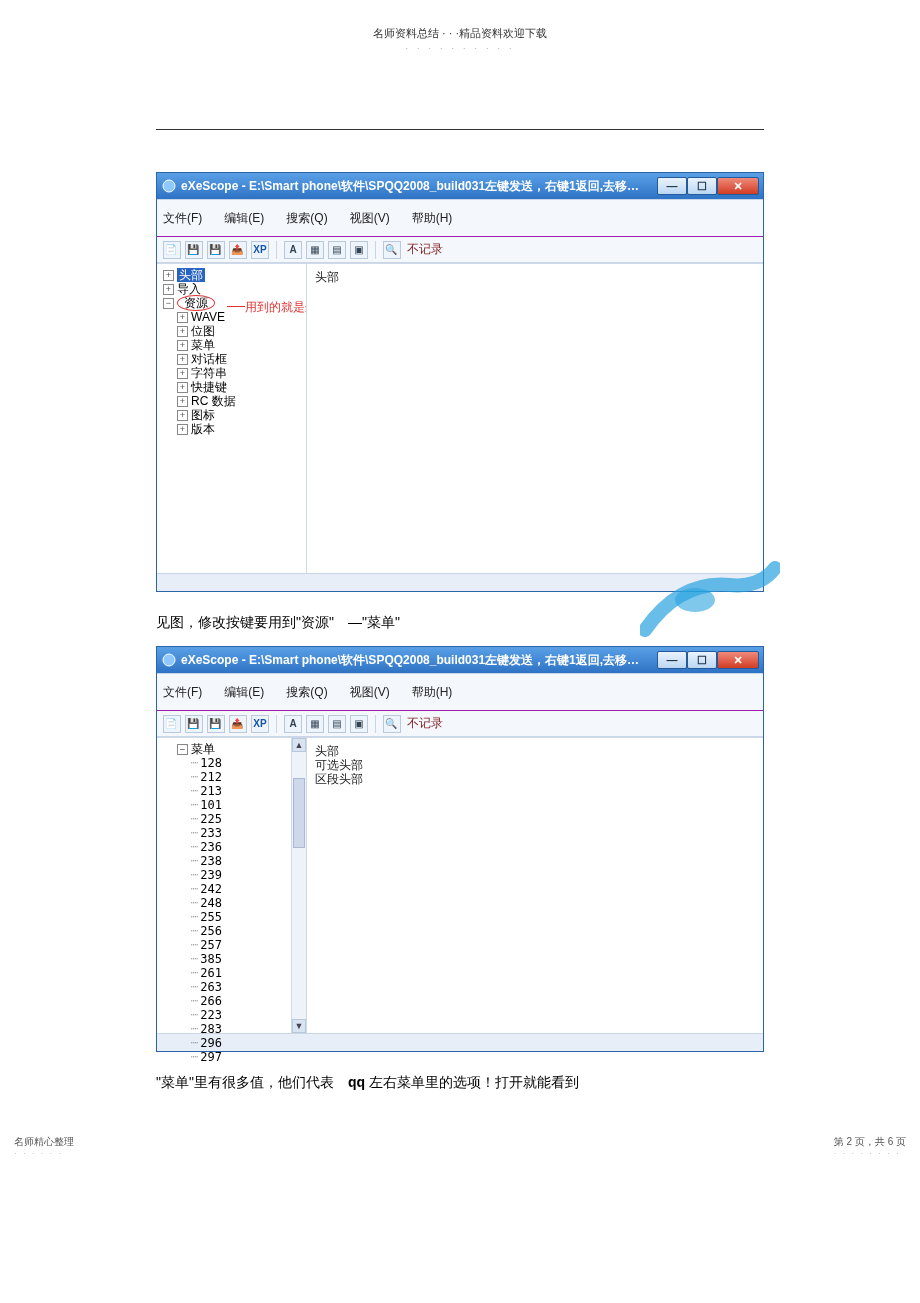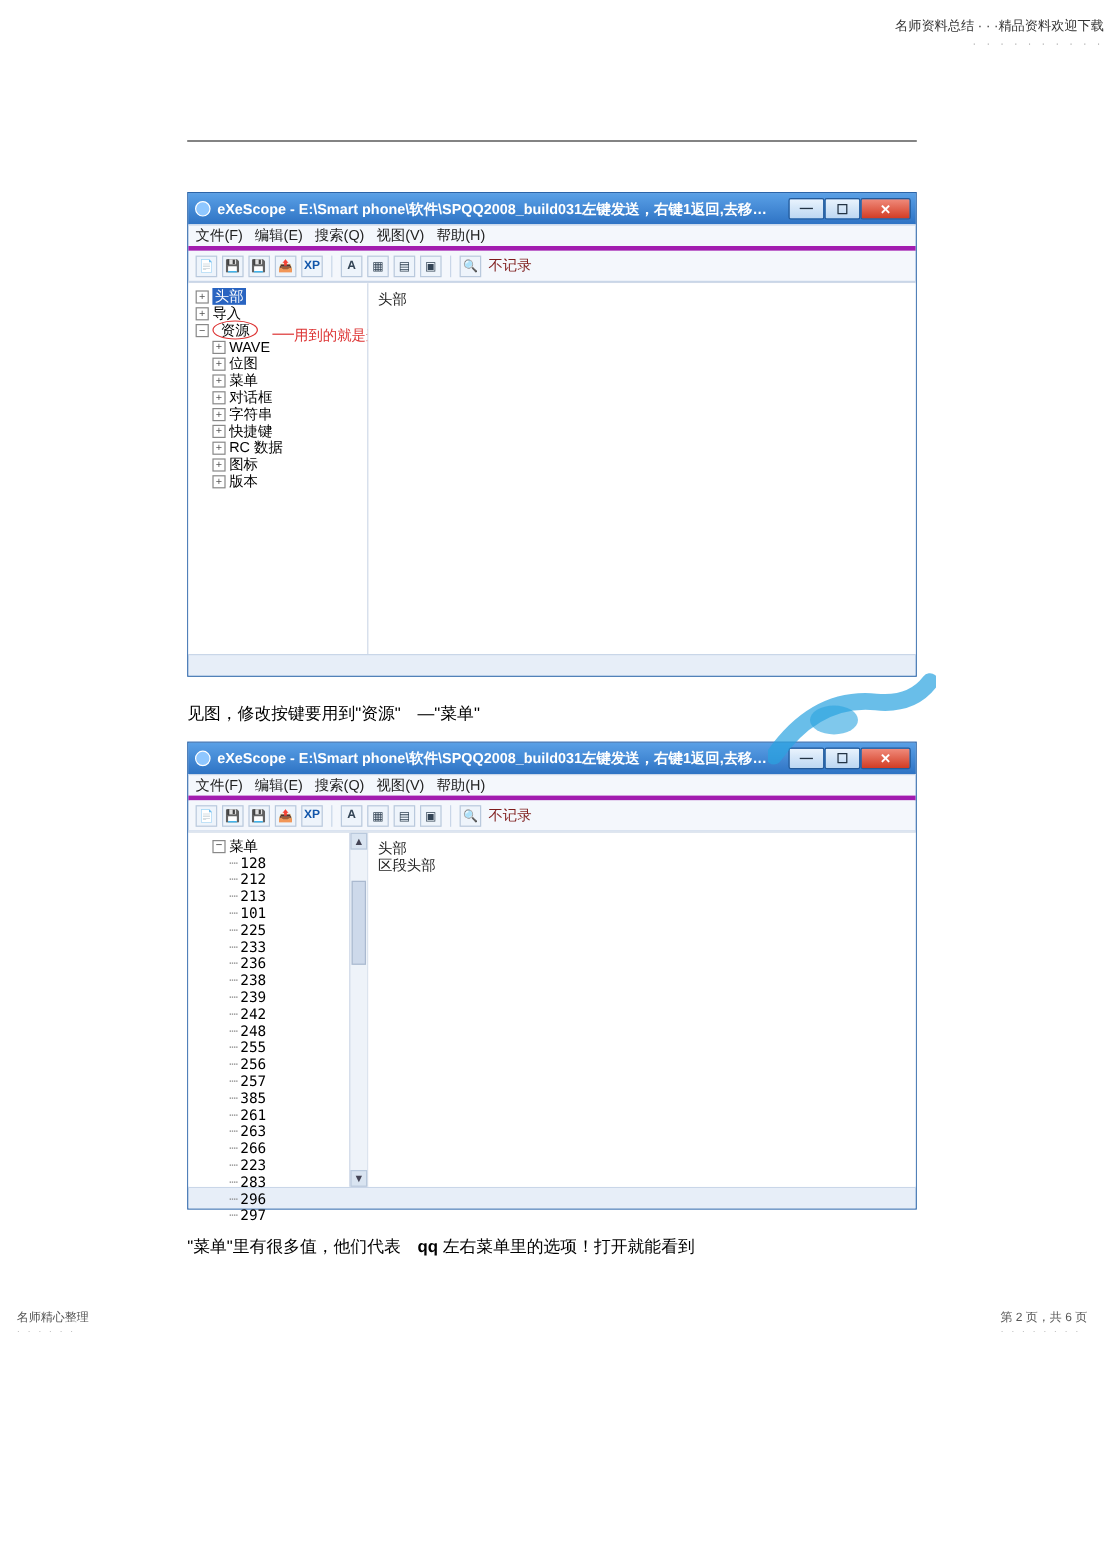--- a/index.html
+++ b/index.html
@@ -1,31 +1,31 @@
 <!DOCTYPE html>
 <html><head>
 <meta charset="utf-8">
 <style>
   *{box-sizing:border-box;margin:0;padding:0}
   body{background:#fff;font-family:"Microsoft YaHei","SimSun",Arial,sans-serif;font-size:12px;color:#000}
   .page{width:920px;margin:0 auto;position:relative;padding-bottom:60px}
-  .doc-header{text-align:right;padding-top:14px;font-size:11px;color:#333}
+  .doc-header{text-align:center;padding-top:26px;font-size:11px;color:#333}
   .doc-header .dots{letter-spacing:3px;color:#aaa;margin-top:2px;font-size:9px}
   .rule{border:none;border-top:1px solid #333;margin-top:36px}
   .body-area{padding:40px 156px 0 156px}
   .win{border:1px solid #2b64a8;background:#eaf1fb;box-shadow:0 0 0 1px #6ea0d8 inset}
   .titlebar{display:flex;align-items:center;background:linear-gradient(#5aa0e6,#2e73c4);color:#fff;height:26px;padding:0 4px;font-size:12px;font-weight:bold}
   .title-icon{width:16px;height:16px;margin-right:4px;display:inline-flex;align-items:center;justify-content:center;font-size:11px}
   .title-text{flex:1;white-space:nowrap;overflow:hidden;text-overflow:ellipsis}
   .win-ctrls{display:flex;gap:0;margin-left:6px}
   .win-btn{width:30px;height:18px;border:1px solid #245a99;border-radius:2px;display:flex;align-items:center;justify-content:center;font-size:11px;color:#234;cursor:default}
   .btn-min{background:linear-gradient(#e9f3fd,#bcd7f2)}
   .btn-max{background:linear-gradient(#e9f3fd,#bcd7f2)}
   .btn-close{background:linear-gradient(#f08a7a,#d23c24);color:#fff;width:42px}
-  .menubar{display:flex;background:#f4f7fc;border-top:1px solid #c9d6e8;border-bottom:4px solid #a21caf;height:22px;align-items:center;padding:0 6px;gap:10px;font-size:12px;color:#222}
+  .menubar{display:flex;background:#f4f7fc;border-top:1px solid #c9d6e8;border-bottom:1px solid #a21caf;height:38px;align-items:center;padding:0 6px;gap:22px;font-size:12px;color:#222}
   .toolbar{display:flex;align-items:center;height:26px;background:#f4f7fc;border-bottom:1px solid #c9d6e8;padding:0 6px;gap:4px}
   .tbtn{width:18px;height:18px;border:1px solid #b9c9dd;background:#eef4fb;display:flex;align-items:center;justify-content:center;font-size:10px;color:#345}
   .tsep{width:1px;height:18px;background:#c9d6e8;margin:0 3px}
   .tlabel{font-size:12px;color:#7f1d1d;margin-left:2px}
   .client{display:flex;background:#fff;height:310px;border-top:1px solid #cfd9e8}
   .client2{height:296px}
   .tree{width:150px;border-right:1px solid #cfd9e8;background:#fff;font-size:12px;padding:4px 4px 4px 6px;overflow:hidden;position:relative}
   .node{display:flex;align-items:center;height:14px;line-height:14px;white-space:nowrap}
   .exp{width:11px;height:11px;border:1px solid #888;display:inline-flex;align-items:center;justify-content:center;margin-right:3px;font-size:9px;color:#555;background:#fff}
   .indent1{padding-left:14px}
@@ -293,20 +293,21 @@
               </div>
           </div>
           <div class="vscroll">
             <div class="arrow">▲</div>
             <div class="thumb"></div>
             <div class="arrow" style="position:absolute;bottom:0;left:0;right:0">▼</div>
           </div>
         </div>
         <div class="right-pane">
           <div>头部</div>
+          <div>可选头部</div>
           <div>区段头部</div>
         </div>
       </div>
       <div class="statusbar"></div>
     </div>
 
     <div class="caption">
       <span>"菜单"里有很多值，他们代表　</span><span class="bold">qq</span><span> 左右菜单里的选项！打开就能看到</span>
     </div>
   </div>

